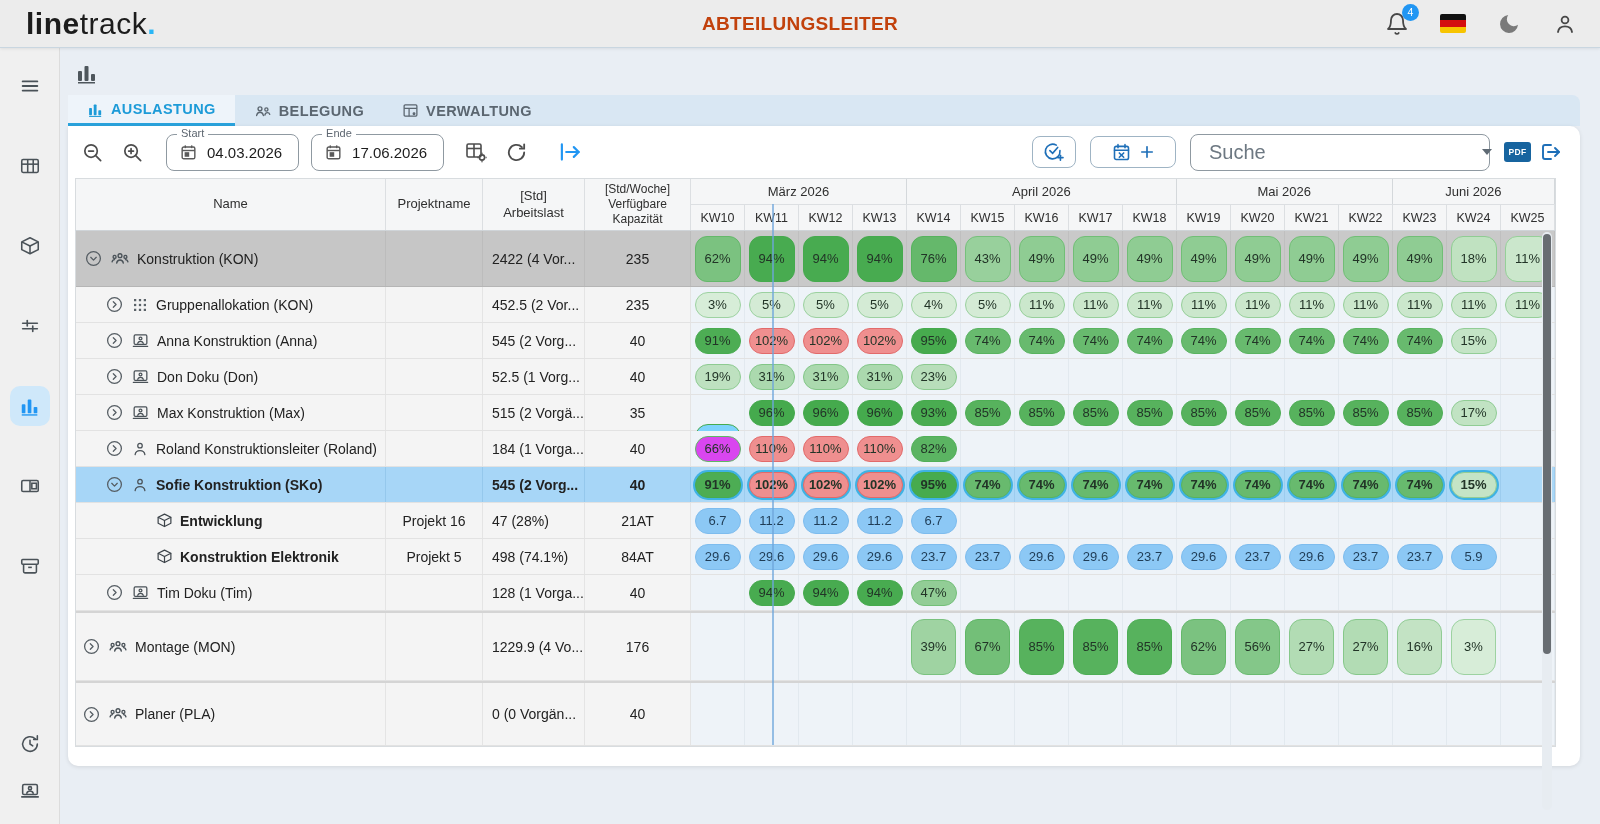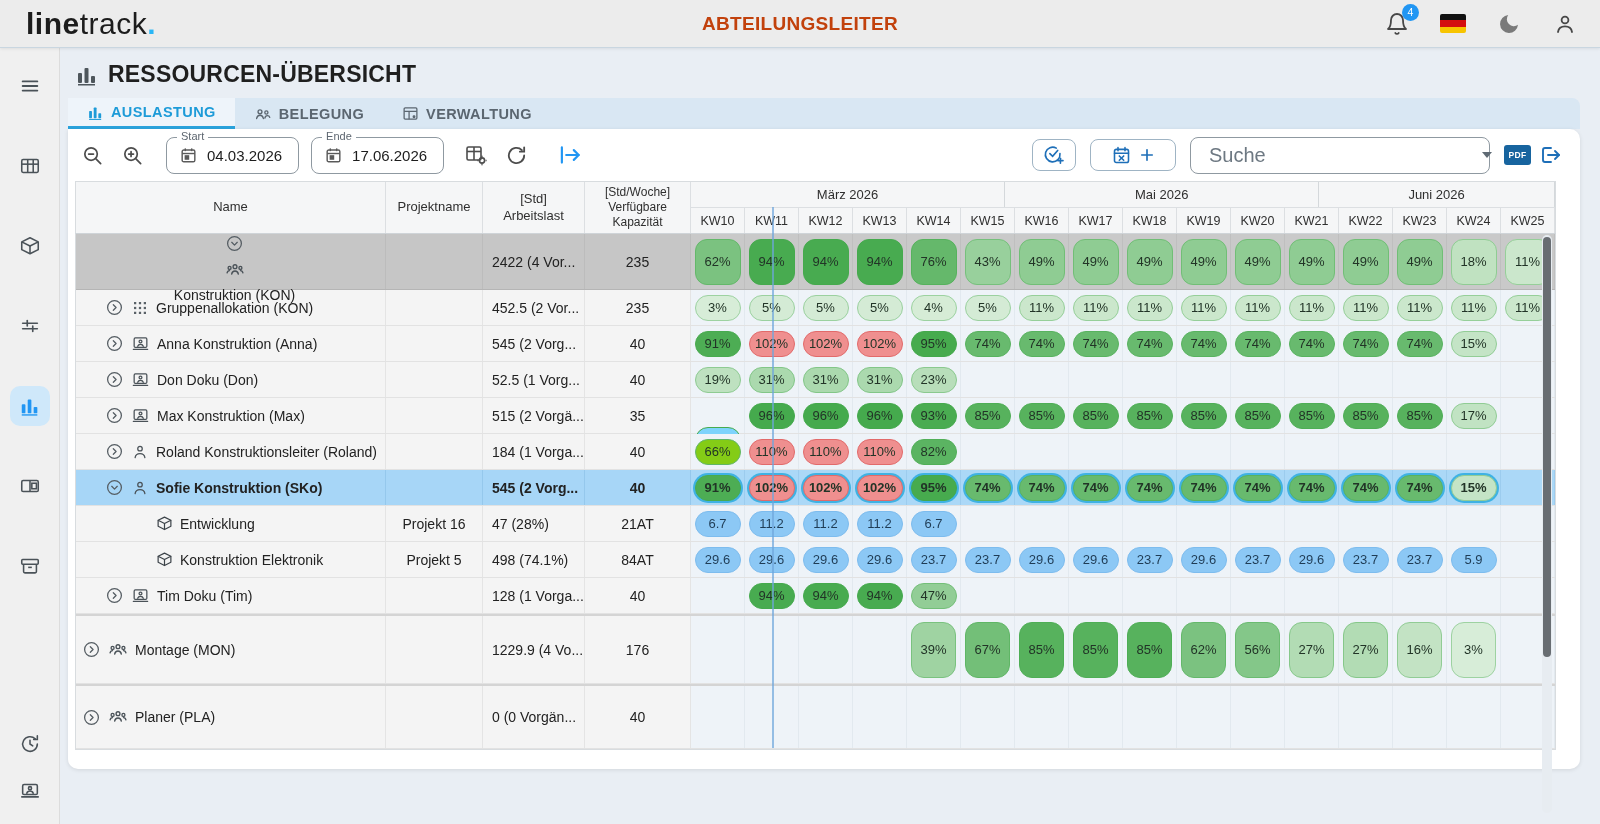--- a/index.html
+++ b/index.html
@@ -88,21 +88,21 @@
   .trow.group-dark .cell { border-right:1px solid #bcbcbc; }
   .trow.group-dark .c-weeks { background:#c9c9c9; }
   .trow.group-dark .wcell { border-right:1px solid #bfbfbf; }
   .trow.normal { height:36px; }
   .trow.selected { background:#a7d6f7; height:36px; font-weight:700; }
   .trow.selected .cell { border-right:1px solid #95c8ec; }
   .trow.selected .c-weeks { background:#abd8f7; }
   .trow.selected .wcell { border-right:1px solid #9cccee; }
   .trow.group-tall { height:70px; border-top:2px solid #d4d4d4; }
   .trow.group-tall2 { height:65px; border-top:2px solid #d4d4d4; }
-  .trow.project .c-name { font-weight:400; }
+  .trow.project .c-name { font-weight:700; }
 
   .pill { display:flex; align-items:center; justify-content:center; font-size:13px; color:#223427;
           border-radius:13px; width:46px; height:26px; border:1px solid transparent; }
   .pill.big { width:46px; height:46px; border-radius:12px; font-size:13px; }
   .pill.tall { width:45px; height:56px; border-radius:13px; }
   .pill.blue { color:#1f3c55; }
   .pill.ring { box-shadow:0 0 0 2px #3fb2e3; }
 
   .todayline { position:absolute; width:2px; background:rgba(110,165,220,.75); z-index:5; pointer-events:none; }
 
@@ -224,21 +224,20 @@
 
 <div class="main">
   <div class="page-head">
     <div class="page-title-row">
       <svg width="24" height="24" viewBox="0 0 24 24" fill="#4e565c">
           <rect x="3" y="10" width="4" height="10" rx="1"></rect>
           <rect x="9.5" y="5" width="4" height="15" rx="1"></rect>
           <rect x="16" y="13" width="4" height="7" rx="1"></rect>
           <rect x="3" y="21" width="17" height="1.5"></rect>
         </svg>
-      <span class="page-title">RESSOURCEN-ÜBERSICHT</span>
     </div>
   </div>
 
   <div class="tabstrip">
     <div class="tab active">
       <svg width="17" height="17" viewBox="0 0 24 24" fill="#1d9bd8">
           <rect x="3" y="10" width="4" height="10" rx="1"></rect>
           <rect x="9.5" y="5" width="4" height="15" rx="1"></rect>
           <rect x="16" y="13" width="4" height="7" rx="1"></rect>
           <rect x="3" y="21" width="17" height="1.5"></rect>
@@ -387,20 +386,21 @@
           </div>
           <div class="thc sm" style="width:106px; font-size:12px">
             <span>[Std/Woche]</span>
             <span>Verfügbare</span>
             <span>Kapazität</span>
           </div>
         </div>
         <div class="th-weeks">
           <div class="monthrow" id="monthrow">
               <div class="month" style="flex: 4 1 0%;">März 2026</div>
+              <div class="month" style="flex: 5 1 0%;">April 2026</div>
               <div class="month" style="flex: 4 1 0%;">Mai 2026</div>
               <div class="month" style="flex: 3 1 0%;">Juni 2026</div>
             </div>
           <div class="weekrow" id="weekrow">
               <div class="week">KW10</div>
               <div class="week">KW11</div>
               <div class="week">KW12</div>
               <div class="week">KW13</div>
               <div class="week">KW14</div>
               <div class="week">KW15</div>
@@ -412,21 +412,21 @@
               <div class="week">KW21</div>
               <div class="week">KW22</div>
               <div class="week">KW23</div>
               <div class="week">KW24</div>
               <div class="week">KW25</div>
             </div>
         </div>
       </div>
       <div class="tbody" id="tbody">
           <div class="trow group-dark">
-            <div class="cell c-name" style="padding-left: 8px; flex-direction: column;">
+            <div class="cell c-name" style="padding-left: 8px;">
               <span>
                 <svg width="19" height="19" viewBox="0 0 24 24" fill="none" stroke="#555d63" stroke-width="1.6" stroke-linecap="round" stroke-linejoin="round">
                   <circle cx="12" cy="12" r="8.7"></circle>
                   <polyline points="8.5,10.5 12,14 15.5,10.5"></polyline>
                 </svg>
               </span>
               <span>
                 <svg width="20" height="20" viewBox="0 0 24 24" fill="none" stroke="#4a5258" stroke-width="1.6" stroke-linecap="round">
                   <circle cx="12" cy="8" r="2.3"></circle>
                   <circle cx="5.5" cy="9.5" r="1.8"></circle>
@@ -773,21 +773,21 @@
                   <path d="M5.5 19.5c.5-3.8 3-5.4 6.5-5.4s6 1.6 6.5 5.4"></path>
                 </svg>
               </span>
               <span>Roland Konstruktionsleiter (Roland)</span>
             </div>
             <div class="cell c-proj"></div>
             <div class="cell c-load">184 (1 Vorga...</div>
             <div class="cell c-cap">40</div>
             <div class="c-weeks">
               <div class="wcell">
-                <div class="pill" style="background: #84cc16; border-color: rgb(96, 182, 102);">66%</div>
+                <div class="pill" style="background: #d946ef; border-color: rgb(96, 182, 102);">66%</div>
               </div>
               <div class="wcell">
                 <div class="pill" style="background: rgb(239, 143, 143); border-color: rgb(226, 106, 106);">110%</div>
               </div>
               <div class="wcell">
                 <div class="pill" style="background: rgb(239, 143, 143); border-color: rgb(226, 106, 106);">110%</div>
               </div>
               <div class="wcell">
                 <div class="pill" style="background: rgb(239, 143, 143); border-color: rgb(226, 106, 106);">110%</div>
               </div>

